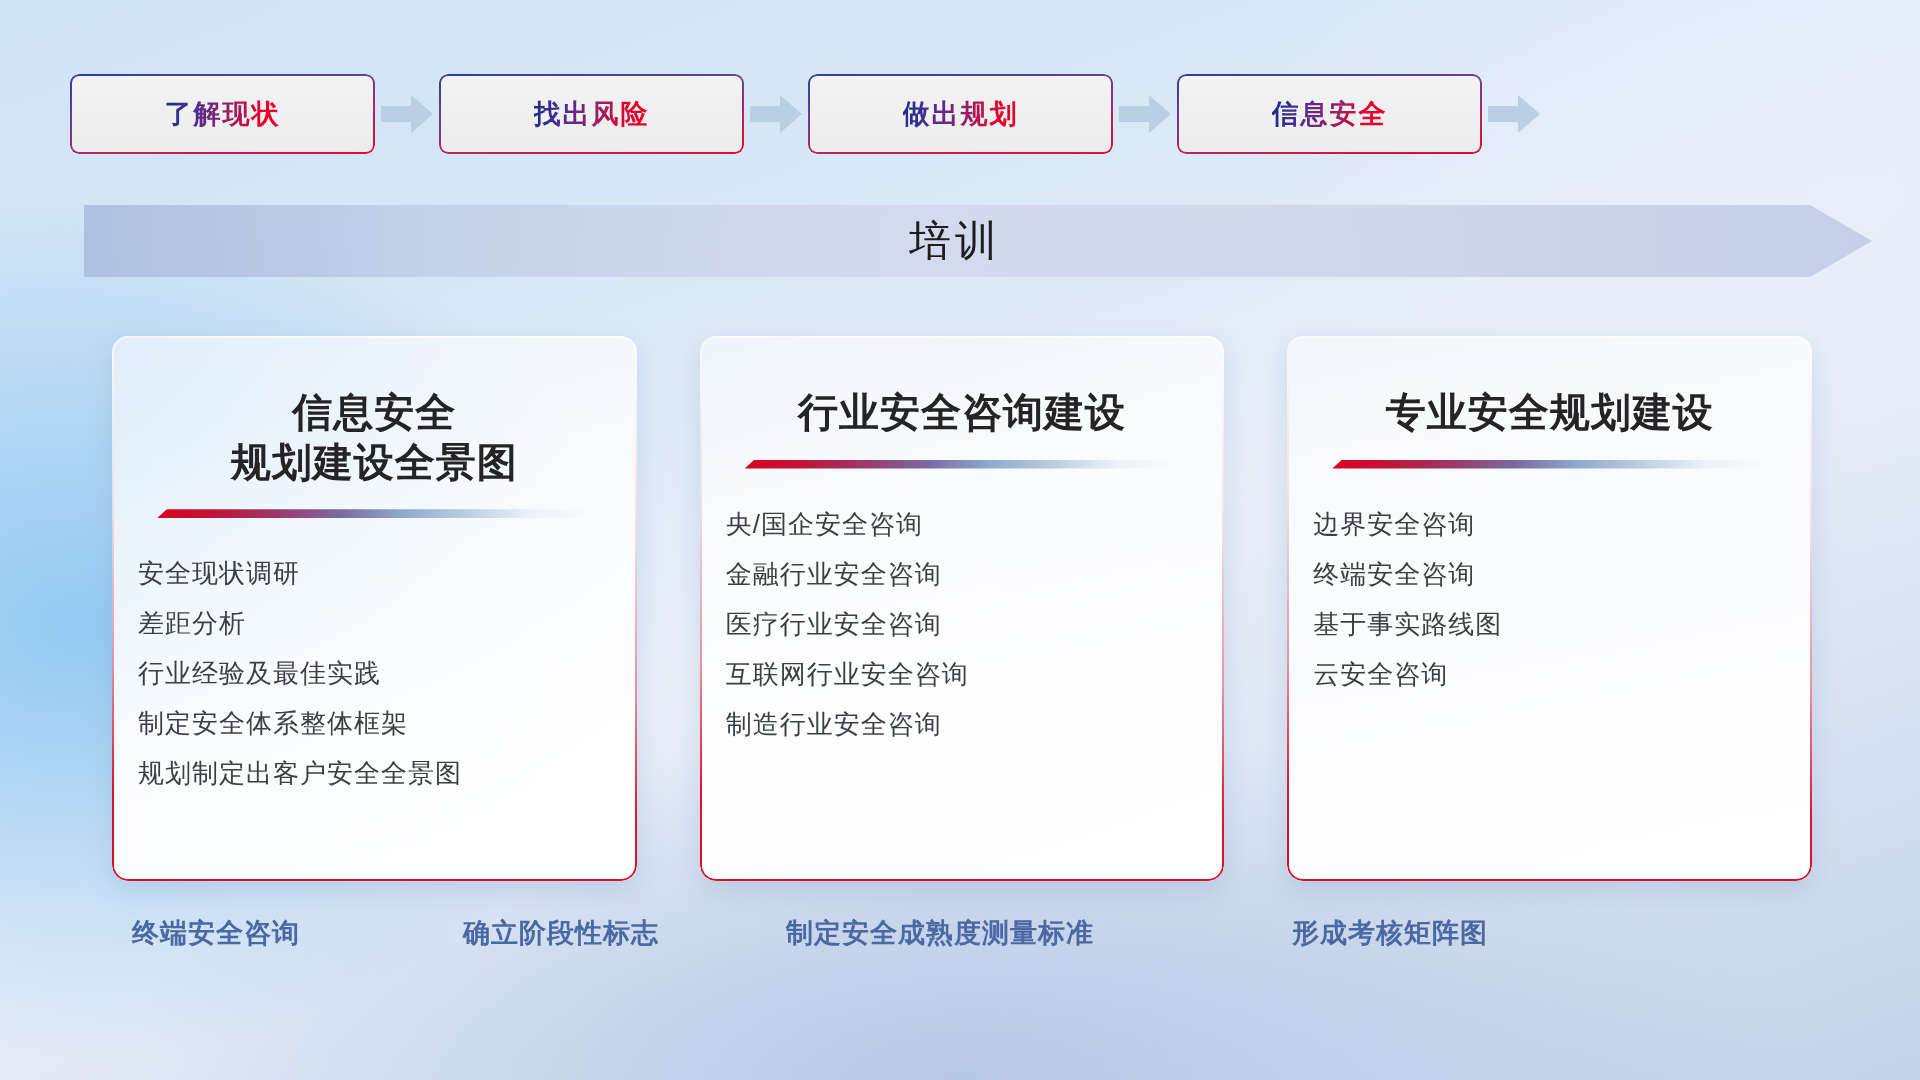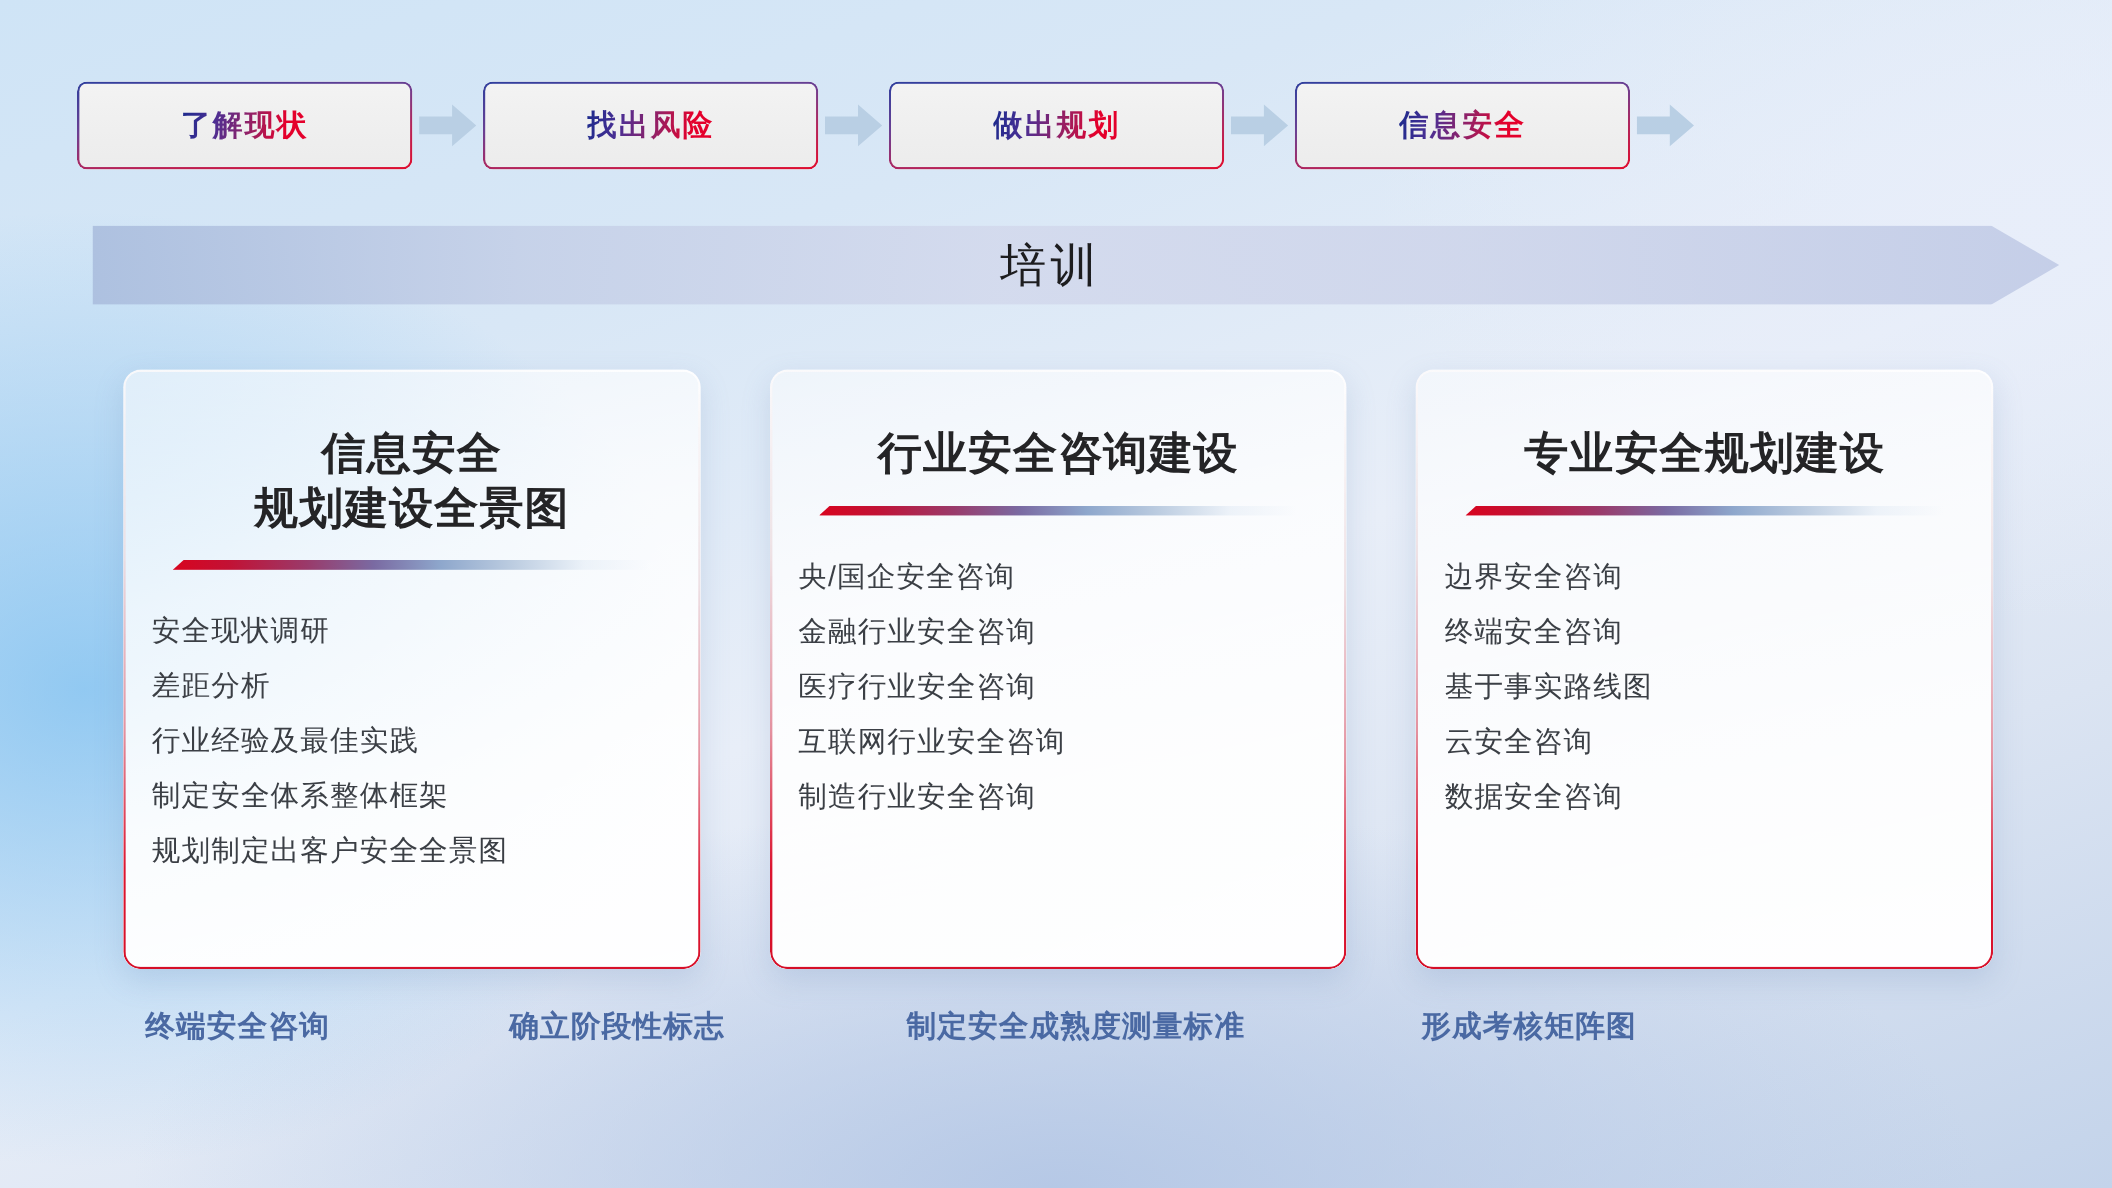--- a/index.html
+++ b/index.html
@@ -305,27 +305,26 @@
 
     <div class="card">
       <div class="card-inner">
         <div class="card-title">专业安全规划建设</div>
         <div class="card-divider"></div>
         <ul class="card-list">
           <li>边界安全咨询</li>
           <li>终端安全咨询</li>
           <li>基于事实路线图</li>
           <li>云安全咨询</li>
-          <li>数据安全咨询</li>
         </ul>
       </div>
     </div>
 
   </div>
 
   <div id="captions">
     <div class="caption" style="left:132px">终端安全咨询</div>
     <div class="caption" style="left:463px">确立阶段性标志</div>
-    <div class="caption" style="left:824px">制定安全成熟度测量标准</div>
+    <div class="caption" style="left:786px">制定安全成熟度测量标准</div>
     <div class="caption" style="left:1292px">形成考核矩阵图</div>
   </div>
 
 </div>
 
 </body></html>

